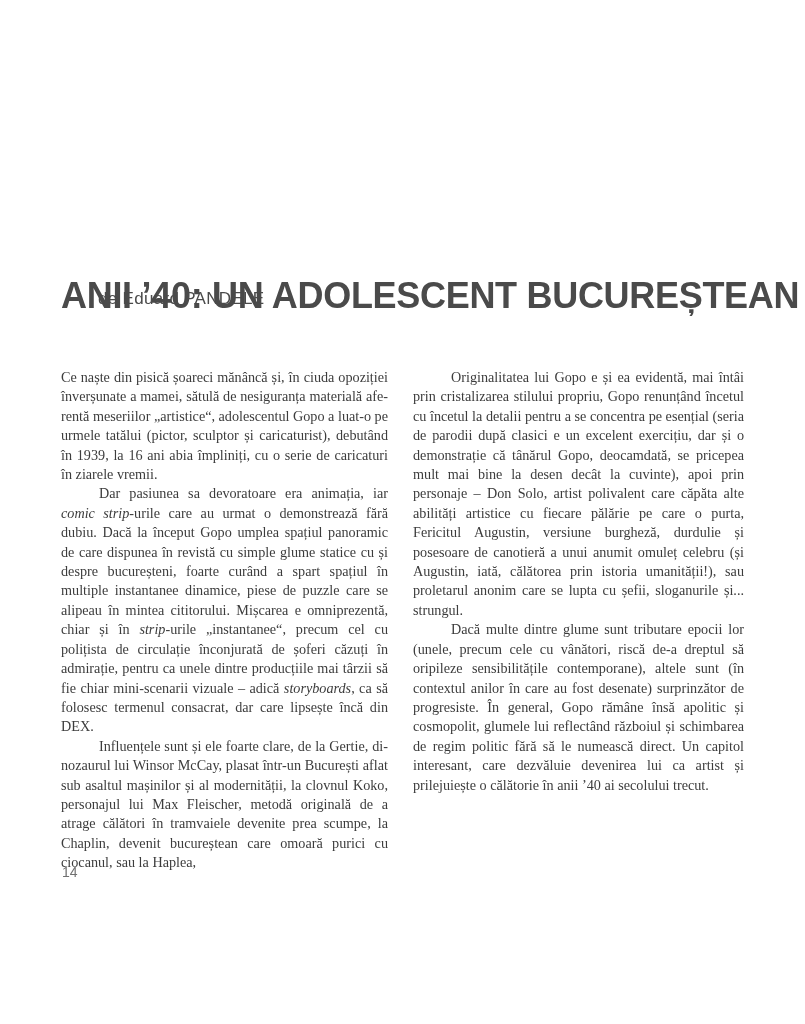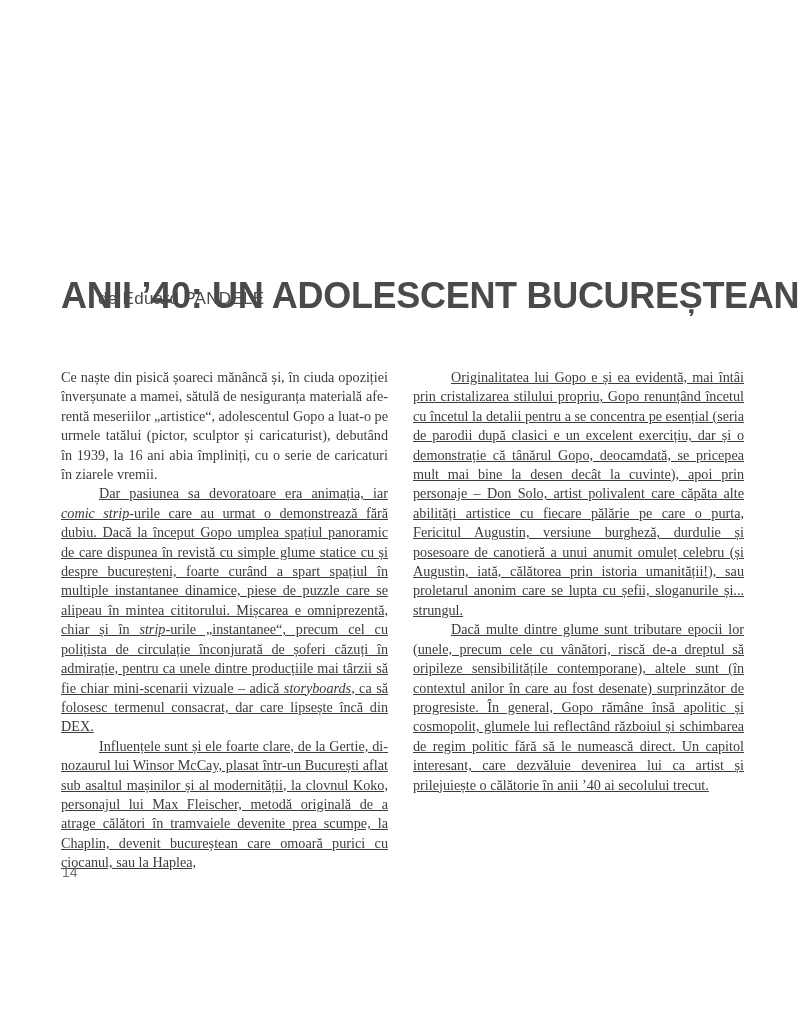--- a/index.html
+++ b/index.html
@@ -16,21 +16,21 @@
     letter-spacing: 0.3px; line-height: 20px; margin-left: 36px;
   }
   .col {
     position: absolute; top: 368px; width: 327px;
     font-family: "Liberation Serif", serif; font-size: 14.2px; line-height: 19.4px;
     color: #3c3c3c; text-align: justify; hyphens: manual;
   }
   .col.left { left: 61px; }
   .col.right { left: 413px; width: 331px; }
   .col p { margin: 0; }
-  .col p.indent { text-indent: 38px; text-decoration: underline; }
+  .col p.indent { text-indent: 38px; }
   .page-num {
     position: absolute; left: 62px; top: 864px;
     font-family: "Liberation Sans", sans-serif; font-size: 14px; color: #707070;
   }
 </style>
 </head>
 <body>
 
 <h1 class="title">ANII ’40: UN ADOLESCENT BUCUREȘTEAN</h1>
 <div class="byline">de Eduard PANDELE</div>

